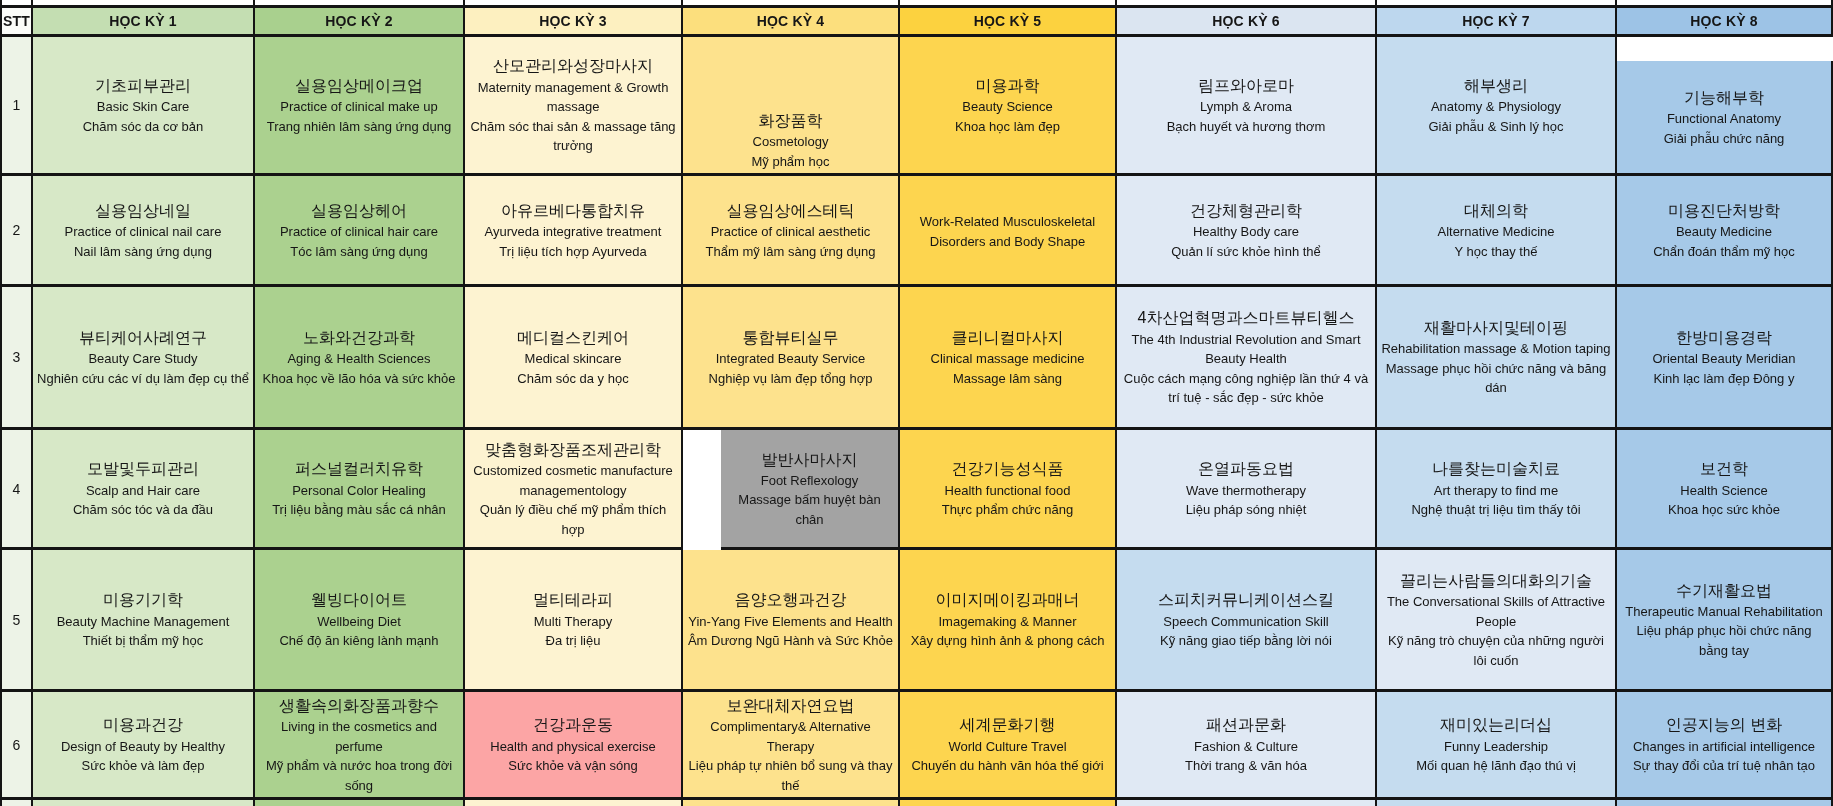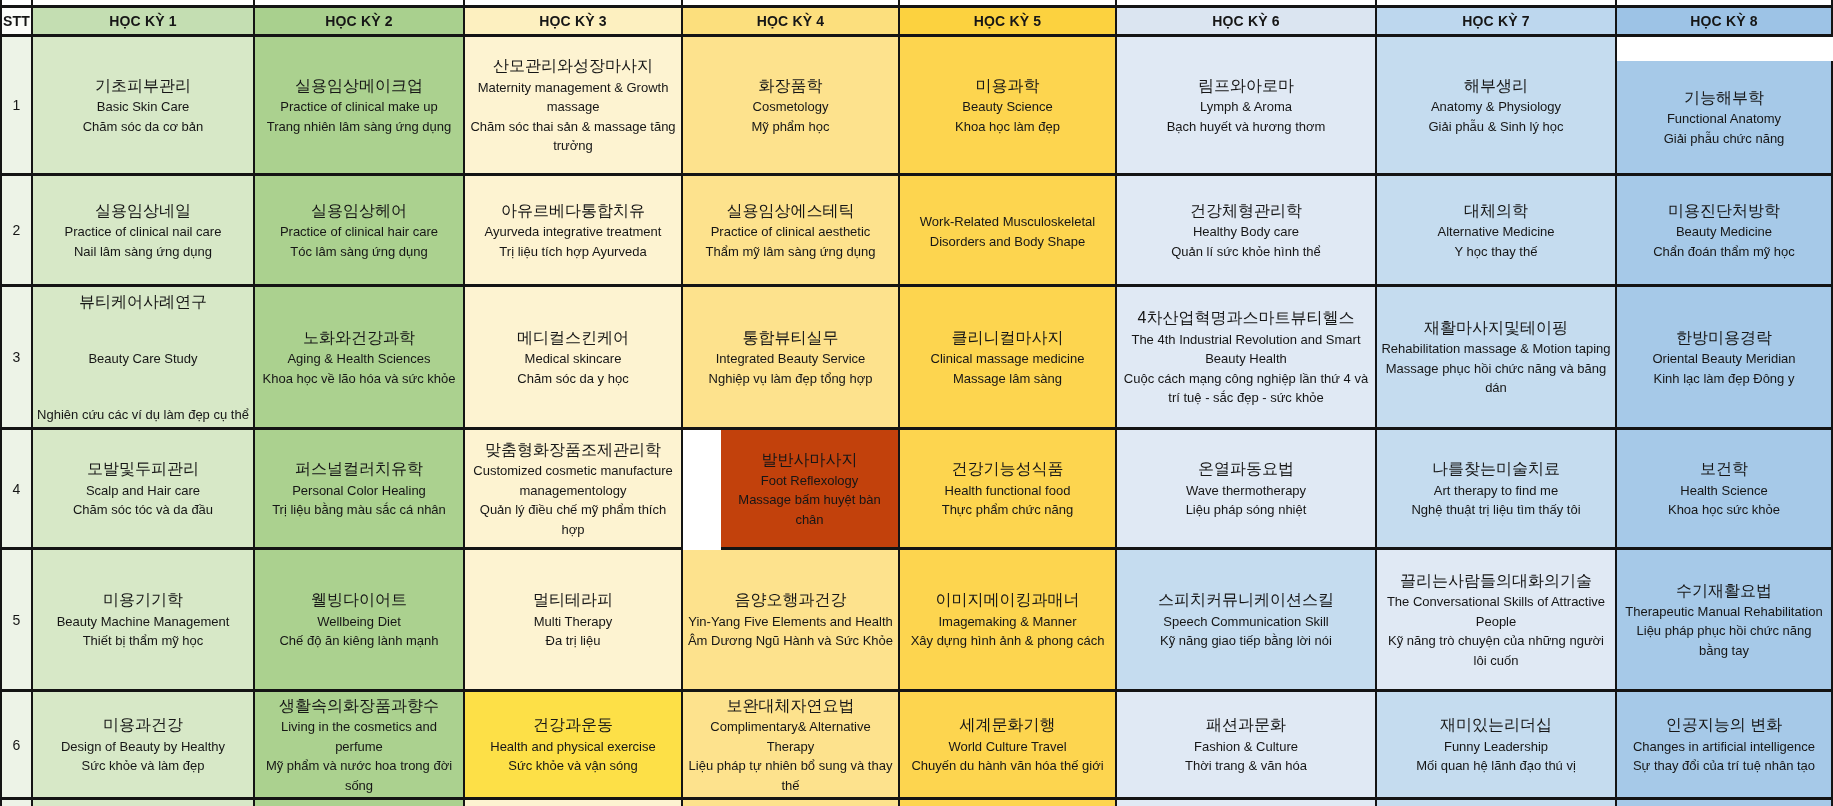--- a/index.html
+++ b/index.html
@@ -76,21 +76,21 @@
     <div class="cell course" style="background: rgb(171, 209, 143);">
       <span class="ko">실용임상메이크업</span>
       <span class="en">Practice of clinical make up</span>
       <span class="vi">Trang nhiên lâm sàng ứng dụng</span>
     </div>
     <div class="cell course" style="background: rgb(253, 243, 209);">
       <span class="ko">산모관리와성장마사지</span>
       <span class="en">Maternity management &amp; Growth massage</span>
       <span class="vi">Chăm sóc thai sản &amp; massage tăng trưởng</span>
     </div>
-    <div class="cell course" style="background: rgb(253, 226, 141);">
+    <div class="cell course" style="background: rgb(253, 226, 141); justify-content: flex-end;">
       <span class="ko">화장품학</span>
       <span class="en">Cosmetology</span>
       <span class="vi">Mỹ phẩm học</span>
     </div>
     <div class="cell course" style="background: rgb(253, 213, 79);">
       <span class="ko">미용과학</span>
       <span class="en">Beauty Science</span>
       <span class="vi">Khoa học làm đẹp</span>
     </div>
     <div class="cell course" style="background: rgb(224, 233, 244);">
@@ -147,21 +147,21 @@
       <span class="vi">Y học thay thế</span>
     </div>
     <div class="cell course" style="background: rgb(166, 201, 232);">
       <span class="ko">미용진단처방학</span>
       <span class="en">Beauty Medicine</span>
       <span class="vi">Chẩn đoán thẩm mỹ học</span>
     </div>
     <div class="cell stt" style="background: rgb(237, 243, 231);">
       <span class="">3</span>
     </div>
-    <div class="cell course" style="background: rgb(215, 232, 199); gap: 36px;">
+    <div class="cell course" style="background: rgb(215, 232, 199);">
       <span class="ko">뷰티케어사례연구</span>
       <span class="en">Beauty Care Study</span>
       <span class="vi">Nghiên cứu các ví dụ làm đẹp cụ thể</span>
     </div>
     <div class="cell course" style="background: rgb(171, 209, 143);">
       <span class="ko">노화와건강과학</span>
       <span class="en">Aging &amp; Health Sciences</span>
       <span class="vi">Khoa học về lão hóa và sức khỏe</span>
     </div>
     <div class="cell course" style="background: rgb(253, 243, 209);">
@@ -205,21 +205,21 @@
     <div class="cell course" style="background: rgb(171, 209, 143);">
       <span class="ko">퍼스널컬러치유학</span>
       <span class="en">Personal Color Healing</span>
       <span class="vi">Trị liệu bằng màu sắc cá nhân</span>
     </div>
     <div class="cell course" style="background: rgb(253, 243, 209);">
       <span class="ko">맞춤형화장품조제관리학</span>
       <span class="en">Customized cosmetic manufacture managementology</span>
       <span class="vi">Quản lý điều chế mỹ phẩm thích hợp</span>
     </div>
-    <div class="cell course" style="background: #c2410c; margin-left: 38px;">
+    <div class="cell course" style="background: #a3a3a3; margin-left: 38px;">
       <span class="ko">발반사마사지</span>
       <span class="en">Foot Reflexology</span>
       <span class="vi">Massage bấm huyệt bàn chân</span>
     </div>
     <div class="cell course" style="background: rgb(253, 213, 79);">
       <span class="ko">건강기능성식품</span>
       <span class="en">Health functional food</span>
       <span class="vi">Thực phẩm chức năng</span>
     </div>
     <div class="cell course" style="background: rgb(224, 233, 244);">
@@ -286,21 +286,21 @@
     <div class="cell course" style="background: rgb(215, 232, 199);">
       <span class="ko">미용과건강</span>
       <span class="en">Design of Beauty by Healthy</span>
       <span class="vi">Sức khỏe và làm đẹp</span>
     </div>
     <div class="cell course" style="background: rgb(171, 209, 143);">
       <span class="ko">생활속의화장품과향수</span>
       <span class="en">Living in the cosmetics and perfume</span>
       <span class="vi">Mỹ phẩm và nước hoa trong đời sống</span>
     </div>
-    <div class="cell course" style="background: #fde047; text-align: right;">
+    <div class="cell course" style="background: #fca5a5; text-align: right;">
       <span class="ko">건강과운동</span>
       <span class="en">Health and physical exercise</span>
       <span class="vi">Sức khỏe và vận sóng</span>
     </div>
     <div class="cell course" style="background: rgb(253, 226, 141);">
       <span class="ko">보완대체자연요법</span>
       <span class="en">Complimentary&amp; Alternative Therapy</span>
       <span class="vi">Liệu pháp tự nhiên bổ sung và thay thế</span>
     </div>
     <div class="cell course" style="background: rgb(253, 213, 79);">

